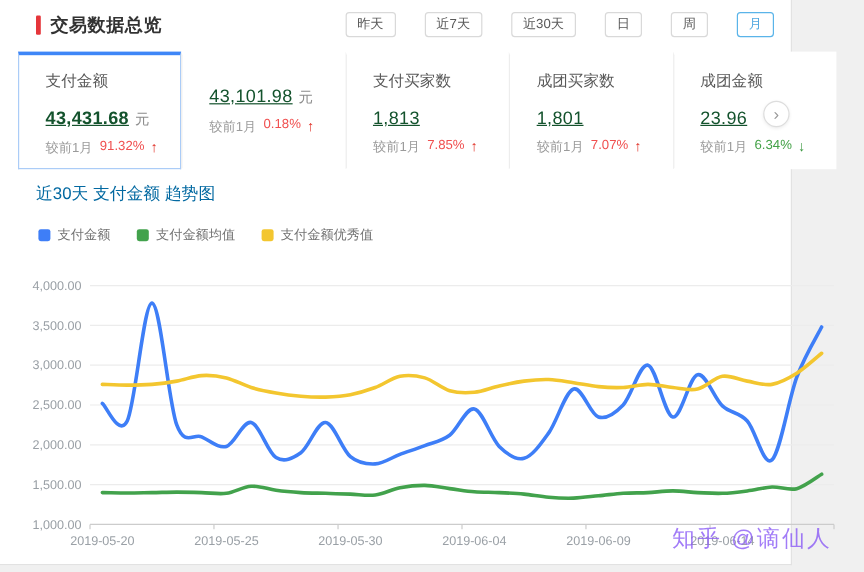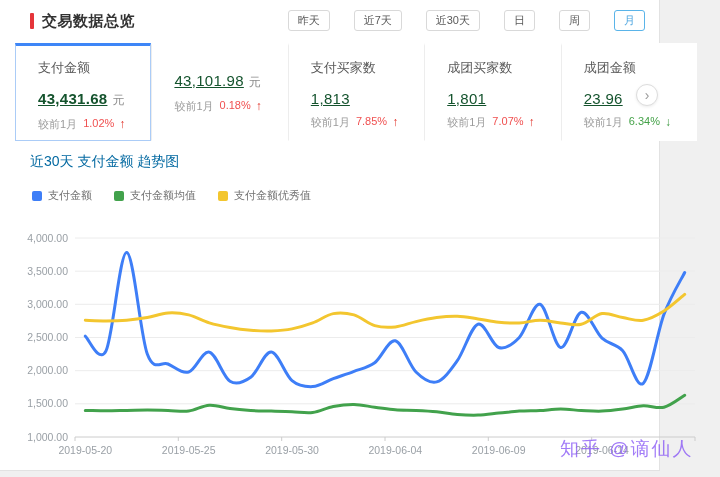--- a/index.html
+++ b/index.html
@@ -76,21 +76,21 @@
 
     <div class="cards">
       <div class="card selected">
         <div class="card-label">支付金额</div>
         <div class="card-value-row">
           <span class="card-value">43,431.68</span>
           <span class="card-unit">元</span>
         </div>
         <div class="card-compare">
           <span class="cmp-prefix">较前1月</span>
-          <span class="cmp-delta up">1.02%</span>
+          <span class="cmp-delta up">91.32%</span>
           <span class="cmp-arrow up">↑</span>
         </div>
       </div>
       <div class="card">
         <div class="card-value-row">
           <span class="card-value">43,101.98</span>
           <span class="card-unit">元</span>
         </div>
         <div class="card-compare">
           <span class="cmp-prefix">较前1月</span>

